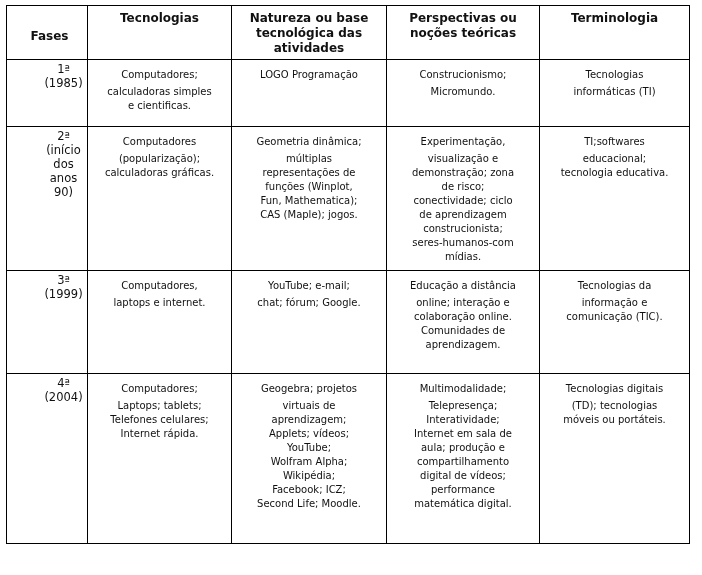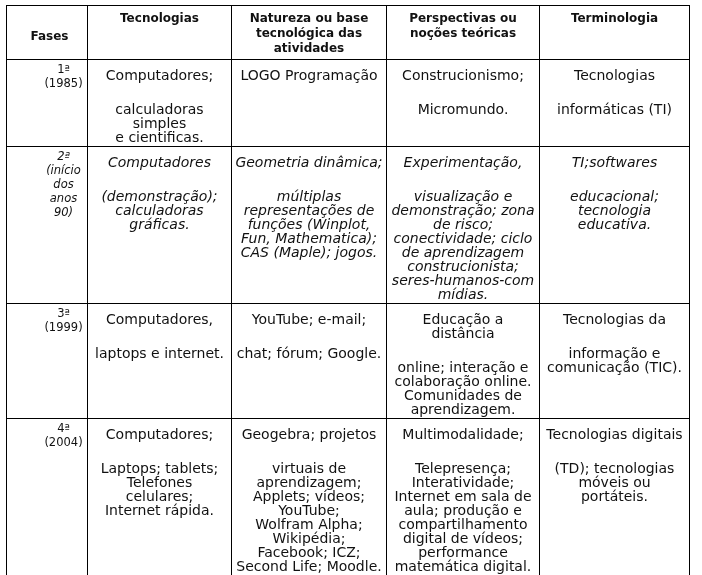--- a/index.html
+++ b/index.html
@@ -1,30 +1,30 @@
 <!DOCTYPE html>
 <html><head>
 <meta charset="utf-8">
 <style>
   html, body { margin: 0; padding: 0; background: #ffffff; }
   body { width: 702px; height: 575px; position: relative; overflow: hidden;
          font-family: "DejaVu Sans", sans-serif; color: #111; }
   table { position: absolute; left: 6px; top: 5px; border-collapse: collapse;
           table-layout: fixed; width: 683px; }
   td, th { border: 1.5px solid #000; vertical-align: top; text-align: center;
-           font-size: 14px; line-height: 14px; padding: 3px 3px 2px 3px; }
+           font-size: 10px; line-height: 14px; padding: 3px 3px 2px 3px; }
   th { font-weight: bold; font-size: 12px; line-height: 15px; padding-top: 5px; }
   th.fases { vertical-align: middle; padding-top: 10px; padding-left: 8px; }
   tr.h { height: 54px; }
   tr.r1 { height: 67px; }
-  tr.r2 { height: 144px; font-style: italic; }
+  tr.r2 { height: 144px; }
   tr.r3 { height: 103px; }
   tr.r4 { height: 170px; }
   .line { display: block; }
-  .gap { margin-top: 20px; }
+  .gap { margin-top: 3px; }
   .fase-cell { padding-top: 2px; font-size: 11.5px; padding-left: 36px; }
   .first { padding-top: 8px; }
 </style>
 </head>
 <body>
 
 <table>
   <colgroup>
     <col style="width:81px">
       <col style="width:144px">
@@ -63,21 +63,21 @@
         </td>
       </tr>
   <tr class="r2">
         <td class="fase-cell">
           <span class="line">2ª</span>
           <span class="line">(início</span>
           <span class="line">dos anos 90)</span>
         </td>
         <td class="first">
           <span class="line">Computadores</span>
-          <span class="line gap">(demonstração);</span>
+          <span class="line gap">(popularização);</span>
           <span class="line">calculadoras gráficas.</span>
         </td>
         <td class="first">
           <span class="line">Geometria dinâmica;</span>
           <span class="line gap">múltiplas</span>
           <span class="line">representações de</span>
           <span class="line">funções (Winplot,</span>
           <span class="line">Fun, Mathematica);</span>
           <span class="line">CAS (Maple); jogos.</span>
         </td>

